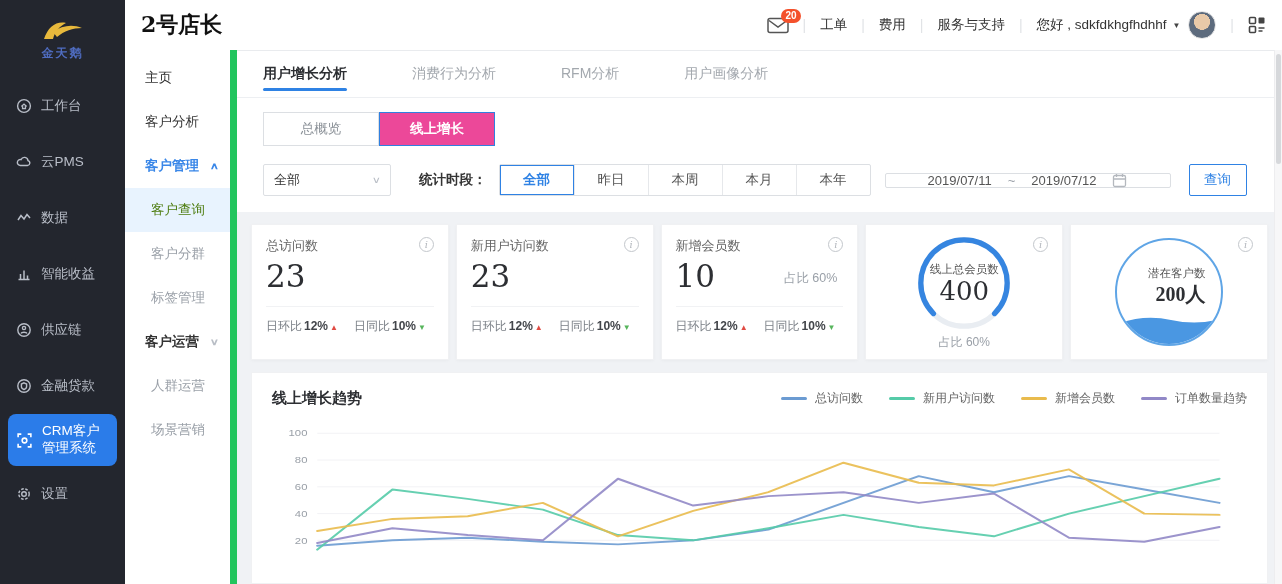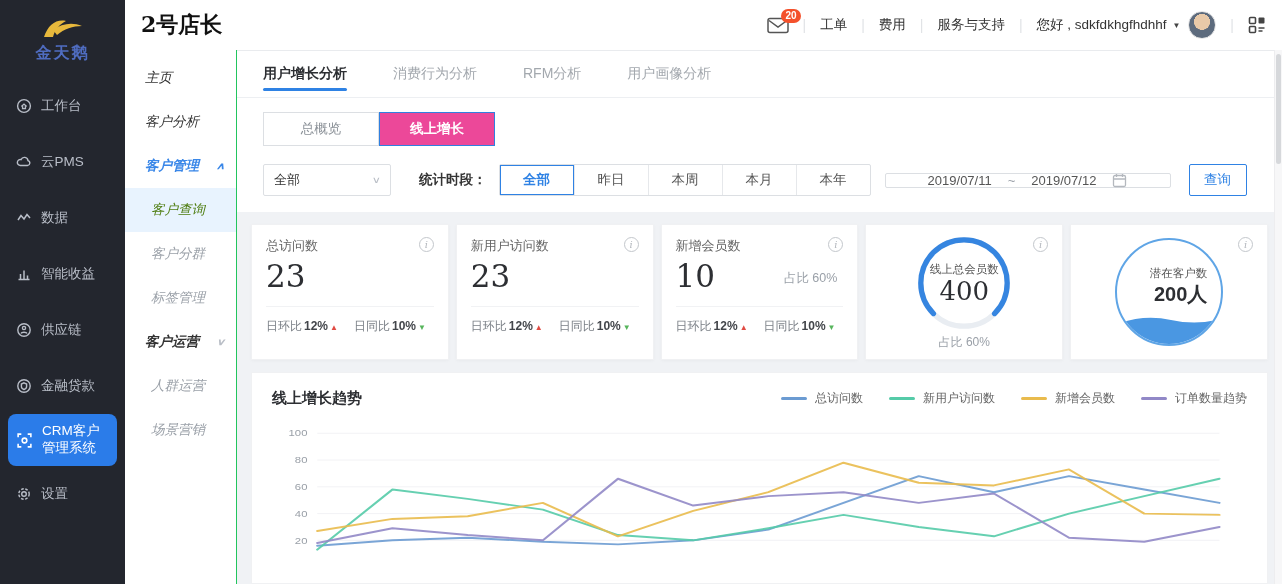--- a/index.html
+++ b/index.html
@@ -3,21 +3,21 @@
 <meta charset="utf-8">
 <style>
   * { margin:0; padding:0; box-sizing:border-box; }
   html,body { width:1282px; height:584px; overflow:hidden; background:#fff;
               font-family:"Liberation Sans", sans-serif; }
   .app { display:flex; width:1282px; height:584px; }
 
   
   .rail { width:125px; background:#23262e; flex-shrink:0; color:#c3c7d0; }
   .brand { height:78px; display:flex; flex-direction:column; align-items:center; justify-content:center; gap:2px; }
-  .brand-name { font-size:16px; font-weight:bold; color:#4f6cc0; letter-spacing:2px; }
+  .brand-name { font-size:12px; font-weight:bold; color:#4f6cc0; letter-spacing:2px; }
   .rail-item { height:56px; display:flex; align-items:center; padding-left:16px; gap:9px;
                font-size:13.5px; color:#b9bec8; cursor:pointer; }
   .rail-item svg { flex-shrink:0; }
   .rail-item.active { background:#2b7ce9; color:#fff; border-radius:8px; margin:0 8px; padding-left:8px;
                       height:52px; }
   .rail-item.active .lbl { width:64px; line-height:1.25; }
   .rail-item .lbl { white-space:normal; }
 
   
   .main-col { flex:1; display:flex; flex-direction:column; min-width:0; }
@@ -30,35 +30,35 @@
            line-height:14px; padding:0 4px; border-radius:8px; font-weight:bold; }
   .top-link { cursor:pointer; }
   .greeting { display:flex; align-items:center; gap:6px; cursor:pointer; }
   .caret { font-size:8px; color:#444; }
   .avatar { width:28px; height:28px; border-radius:50%; margin-left:8px;
             background:radial-gradient(circle at 50% 38%, #e8c9a8 0 38%, #5d6b7d 39% 100%); border:1px solid #e5e5e5; }
   .grid-icon { cursor:pointer; display:flex; }
 
   
   .workspace { flex:1; display:flex; min-height:0; }
-  .subnav { width:112px; background:#fff; border-right:1px solid #22c55e; flex-shrink:0; padding-top:6px;font-style:italic; }
+  .subnav { width:112px; background:#fff; border-right:7px solid #22c55e; flex-shrink:0; padding-top:6px; }
   .subnav-item { height:44px; display:flex; align-items:center; padding:0 12px 0 20px; font-size:13.5px;
                  color:#333; cursor:pointer; justify-content:space-between; }
   .subnav-item.child { padding-left:26px; }
   .subnav-item.muted { color:#9aa0a8; }
   .subnav-item.group-open { color:#3a87e8; font-weight:bold; }
   .subnav-item.group { font-weight:bold; color:#333; }
   .subnav-item.active { background:#e8f3fe; color:#4d7c0f; }
   .chev { font-size:9px; color:#b9bec6; transform:scaleX(1.4); }
   .group-open .chev { color:#3a87e8; }
 
   
   .content { flex:1; background:#f0f2f5; display:flex; flex-direction:column; min-width:0; border-top:1px solid #e9ebee; overflow:hidden; }
   .content-white { background:#fff; }
-  .tabbar { display:flex; gap:46px; padding:0 26px; height:47px; align-items:center; border-bottom:1px solid #edeff2; }
+  .tabbar { display:flex; gap:65px; padding:0 26px; height:47px; align-items:center; border-bottom:1px solid #edeff2; }
   .tab { font-size:14px; color:#a3a8ae; height:100%; display:flex; align-items:center; position:relative; cursor:pointer; }
   .tab.active { color:#2d2f33; font-weight:bold; }
   .tab.active:after { content:""; position:absolute; left:0; right:0; bottom:6px; height:3px; background:#2f82e4; border-radius:2px; }
   .subtabs { display:flex; padding:14px 26px 4px; }
   .subtab { width:116px; height:34px; line-height:32px; text-align:center; font-size:13.5px;
             border:1px solid #dcdfe3; color:#8a9097; background:#fff; cursor:pointer; }
   .subtab.active { background:#ec4899; border-color:#3080e0; color:#fff; font-weight:bold; }
   .filters { display:flex; align-items:center; padding:14px 26px 16px; }
   .select { width:128px; height:32px; border:1px solid #dcdfe3; border-radius:2px; display:flex;
             align-items:center; justify-content:space-between; padding:0 10px; font-size:13px; color:#333; cursor:pointer; background:#fff; }
@@ -97,21 +97,21 @@
   .gauge-wrap { position:relative; width:96px; height:96px; margin-top:2px; }
   .gauge-text { position:absolute; inset:0; display:flex; flex-direction:column; align-items:center; justify-content:center; }
   .g-title { font-size:11.5px; color:#555; margin-top:2px; }
   .g-value { font-family:"DejaVu Serif", serif; font-size:26px; color:#2d2f33; line-height:1.1; }
   .gauge-note { font-size:12px; color:#9aa0a8; margin-top:3px; }
 
   .liquid-circle { position:relative; width:108px; height:108px; border-radius:50%; border:2px solid #5fa5e6;
                    overflow:hidden; display:flex; flex-direction:column; align-items:center; background:#fff; }
   .liquid-text { margin-top:26px; text-align:right; z-index:2; }
   .l-title { font-size:11.5px; color:#555; }
-  .l-value { font-size:20px; font-weight:bold; color:#2d2f33; font-family:Liberation Sans, sans-serif;margin-left:23px; }
+  .l-value { font-size:20px; font-weight:bold; color:#2d2f33; font-family:Liberation Serif, serif;margin-left:23px; }
   .wave { position:absolute; left:0; right:0; bottom:0; height:34px; z-index:1; }
 
   
   .chart-panel { margin:12px 14px 0; background:#fff; border:1px solid #f0f1f3; flex:1;
                  padding:16px 20px 0; display:flex; flex-direction:column; min-height:0; }
   .chart-head { display:flex; align-items:center; }
   .chart-title { font-size:15px; font-weight:bold; color:#2d2f33; }
   .legend { margin-left:auto; display:flex; gap:26px; align-items:center; }
   .legend-item { display:flex; align-items:center; gap:8px; font-size:12px; color:#666; cursor:pointer; }
   .legend-line { display:inline-block; width:26px; height:3px; border-radius:2px; background:#999; }

